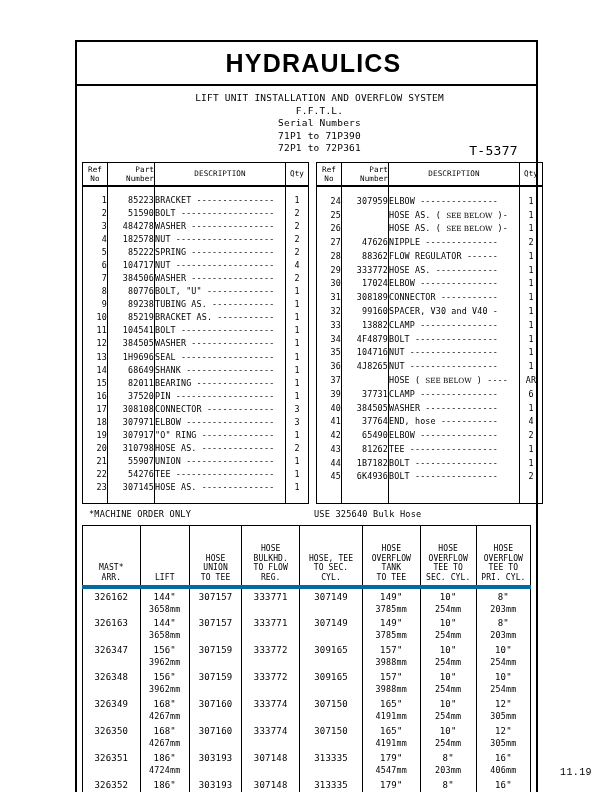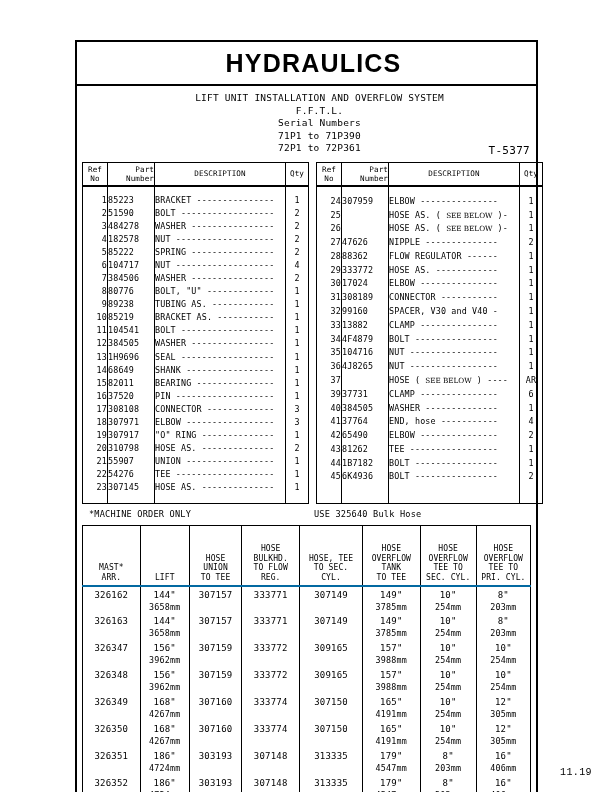--- a/index.html
+++ b/index.html
@@ -54,24 +54,24 @@
     padding: 6px 0 4px 0;
     font-family: "DejaVu Sans Mono", monospace;
     font-size: 9.5px;
     line-height: 12.6px;
     letter-spacing: 0.2px;
     position: relative;
   }
   .subtitle-block .line { display: block; margin-left: 26px; }
   .drawing-no {
     position: absolute;
-    right: 6px;
+    right: 18px;
     bottom: 1px;
     font-family: "DejaVu Sans Mono", monospace;
-    font-size: 11px;
+    font-size: 13px;
     letter-spacing: 0.3px;
   }
 
   
   .parts-wrap {
     display: flex;
     padding: 3px 5px 0 5px;
     box-sizing: border-box;
   }
   .parts-gap { width: 7px; flex: 0 0 7px; }
@@ -105,21 +105,21 @@
     height: 13.05px;
     line-height: 13.05px;
     border-top: none;
     border-bottom: none;
     font-size: 8.4px;
     letter-spacing: 0.15px;
     white-space: nowrap;
     overflow: hidden;
   }
   td.c-ref  { text-align: right; padding-right: 3px; }
-  td.c-part { text-align: left;  padding-left: 4px; }
+  td.c-part { text-align: right;  padding-left: 4px; }
   td.c-desc { text-align: left;  padding-left: 4px; margin-left: 23px; }
   td.c-qty  { text-align: center; }
 
   tbody tr.spacer-row td {
     height: 7px;
     line-height: 7px;
   }
   tbody tr.tail-row td {
     height: 9px;
     line-height: 9px;
@@ -154,21 +154,21 @@
     font-family: "DejaVu Sans Mono", monospace;
     border: 1px solid #000;
   }
   table.hose th, table.hose td {
     border-left: 1px solid #000;
     border-right: 1px solid #000;
     font-weight: normal;
     padding: 0;
   }
   table.hose thead th {
-    border-bottom: 2px solid #0369a1;
+    border-bottom: 4px solid #0369a1;
     height: 56px;
     vertical-align: bottom;
     padding-bottom: 3px;
     text-align: center;
     font-size: 8px;
     line-height: 9.4px;
     letter-spacing: 0.1px;
   }
   table.hose thead th .hl { display: block; white-space: nowrap; }
 

